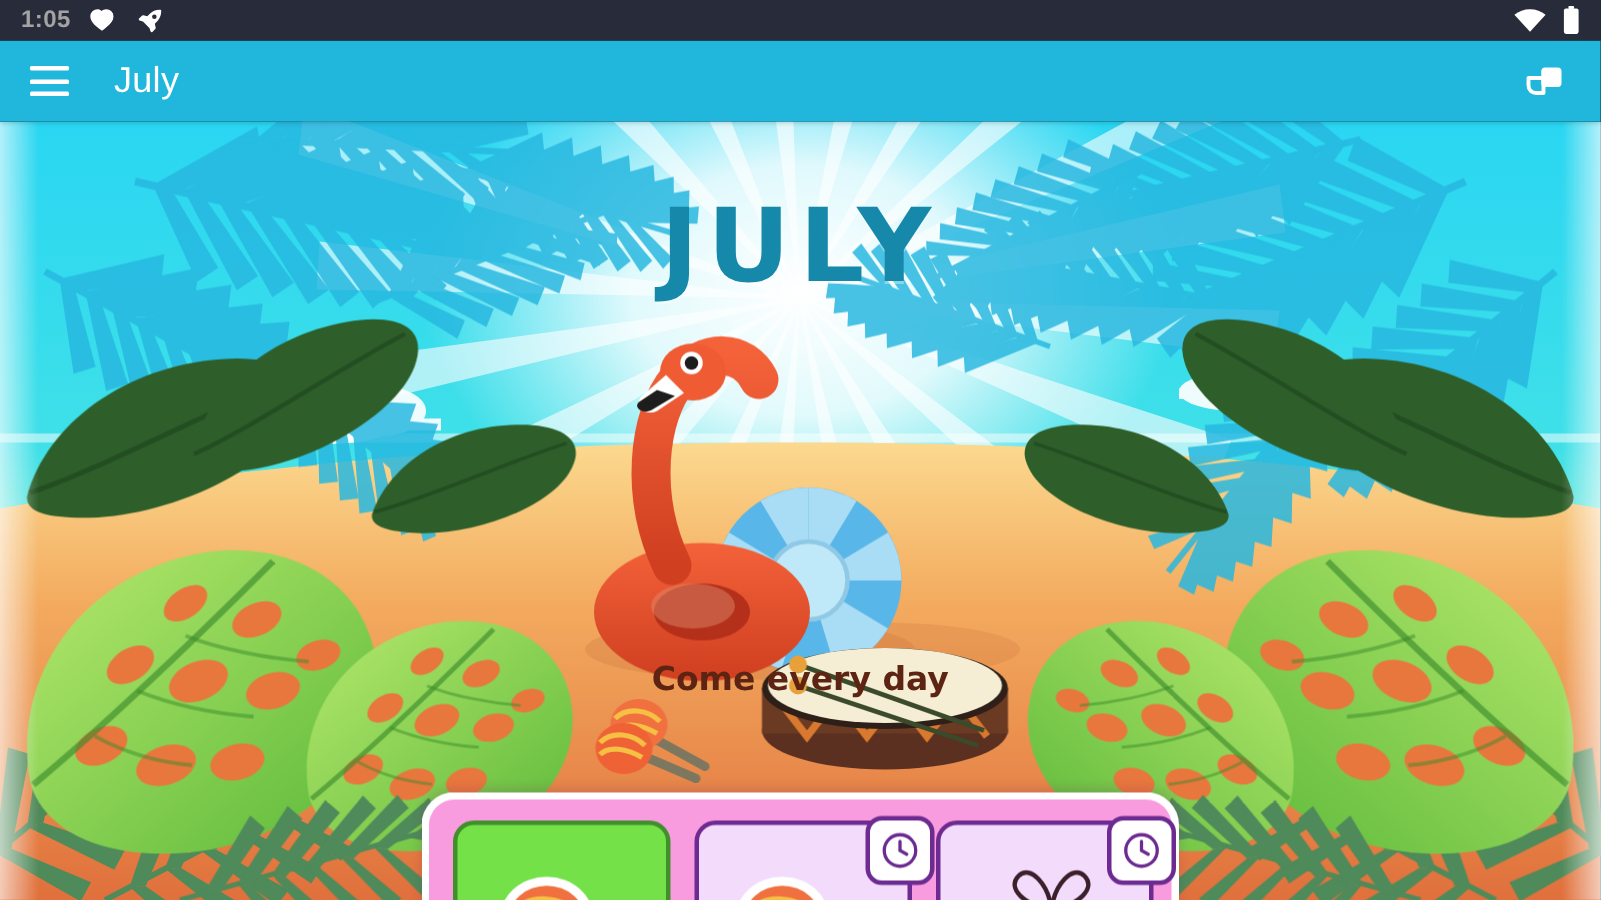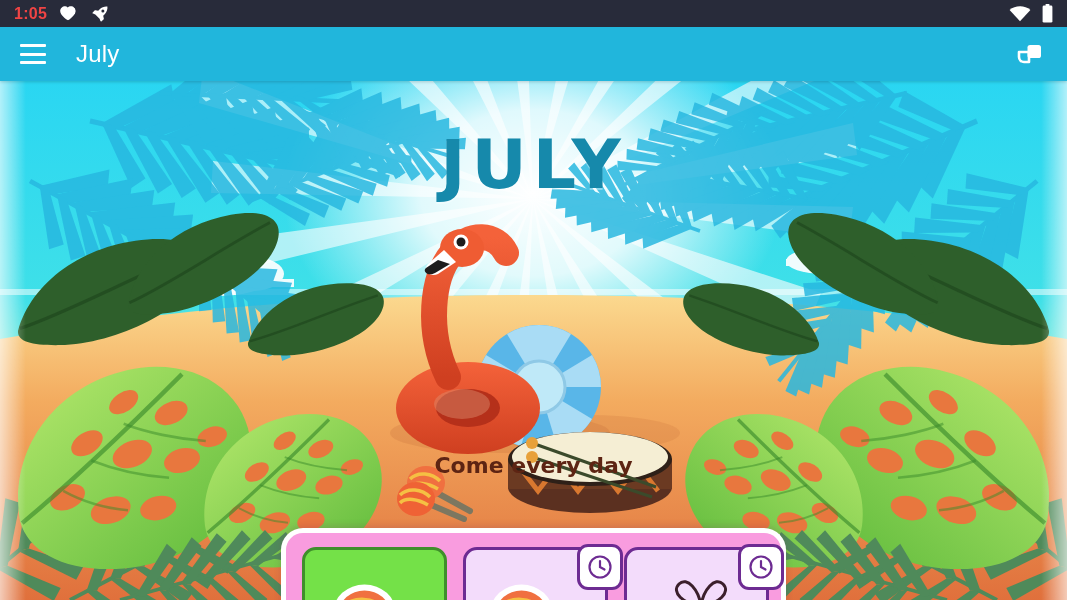--- a/index.html
+++ b/index.html
@@ -8,21 +8,21 @@
 
   #screen { position:relative; width:1067px; height:600px; overflow:hidden; }
 
   
   #status-bar{
     position:absolute; left:0; top:0; width:1067px; height:27px;
     background:#282b3a; display:flex; align-items:center;
     padding:0 14px; z-index:60;
   }
   #status-left{ display:flex; align-items:center; gap:12px; }
-  #clock{ color:#ef4444; font-size:16px; font-weight:600; letter-spacing:.3px; }
+  #clock{ color:#a3a3a3; font-size:16px; font-weight:600; letter-spacing:.3px; }
   #status-right{ margin-left:auto; display:flex; align-items:center; gap:11px; }
   .sicon{ display:block; }
 
   
   #app-bar{
     position:absolute; left:0; top:27px; width:1067px; height:54px;
     background:#21b6dc; display:flex; align-items:center; z-index:55;
     box-shadow:0 1px 3px rgba(0,0,0,.18);
   }
   #hamburger{ width:26px; height:20px; margin-left:20px; display:flex;
@@ -44,21 +44,21 @@
     position:absolute; left:0; top:44px; width:1067px; text-align:center;
     font-size:68px; font-weight:800; color:#1689ab; letter-spacing:6px;
     font-family:"DejaVu Sans", sans-serif; z-index:20;
     text-shadow:0 2px 0 rgba(255,255,255,.35);
   }
 
   
   #tagline{
     position:absolute; left:0; top:361px; width:1067px; text-align:center;
     color:#5d2413; font-size:22px; font-weight:800; line-height:1.08;
-    z-index:22; font-family:"DejaVu Sans", sans-serif;margin-top:12px;
+    z-index:22; font-family:"DejaVu Sans", sans-serif;
   }
 
   
   #reward-panel{
     position:absolute; left:281px; top:447px; width:505px; height:95px;
     background:#f99cdf; border:5px solid #fff; border-radius:22px 22px 0 0;
     border-bottom:none; z-index:30;
     display:flex; align-items:flex-start; gap:16px; padding:14px 16px 0 16px;
     box-shadow:0 -2px 7px rgba(120,40,100,.2);
   }

